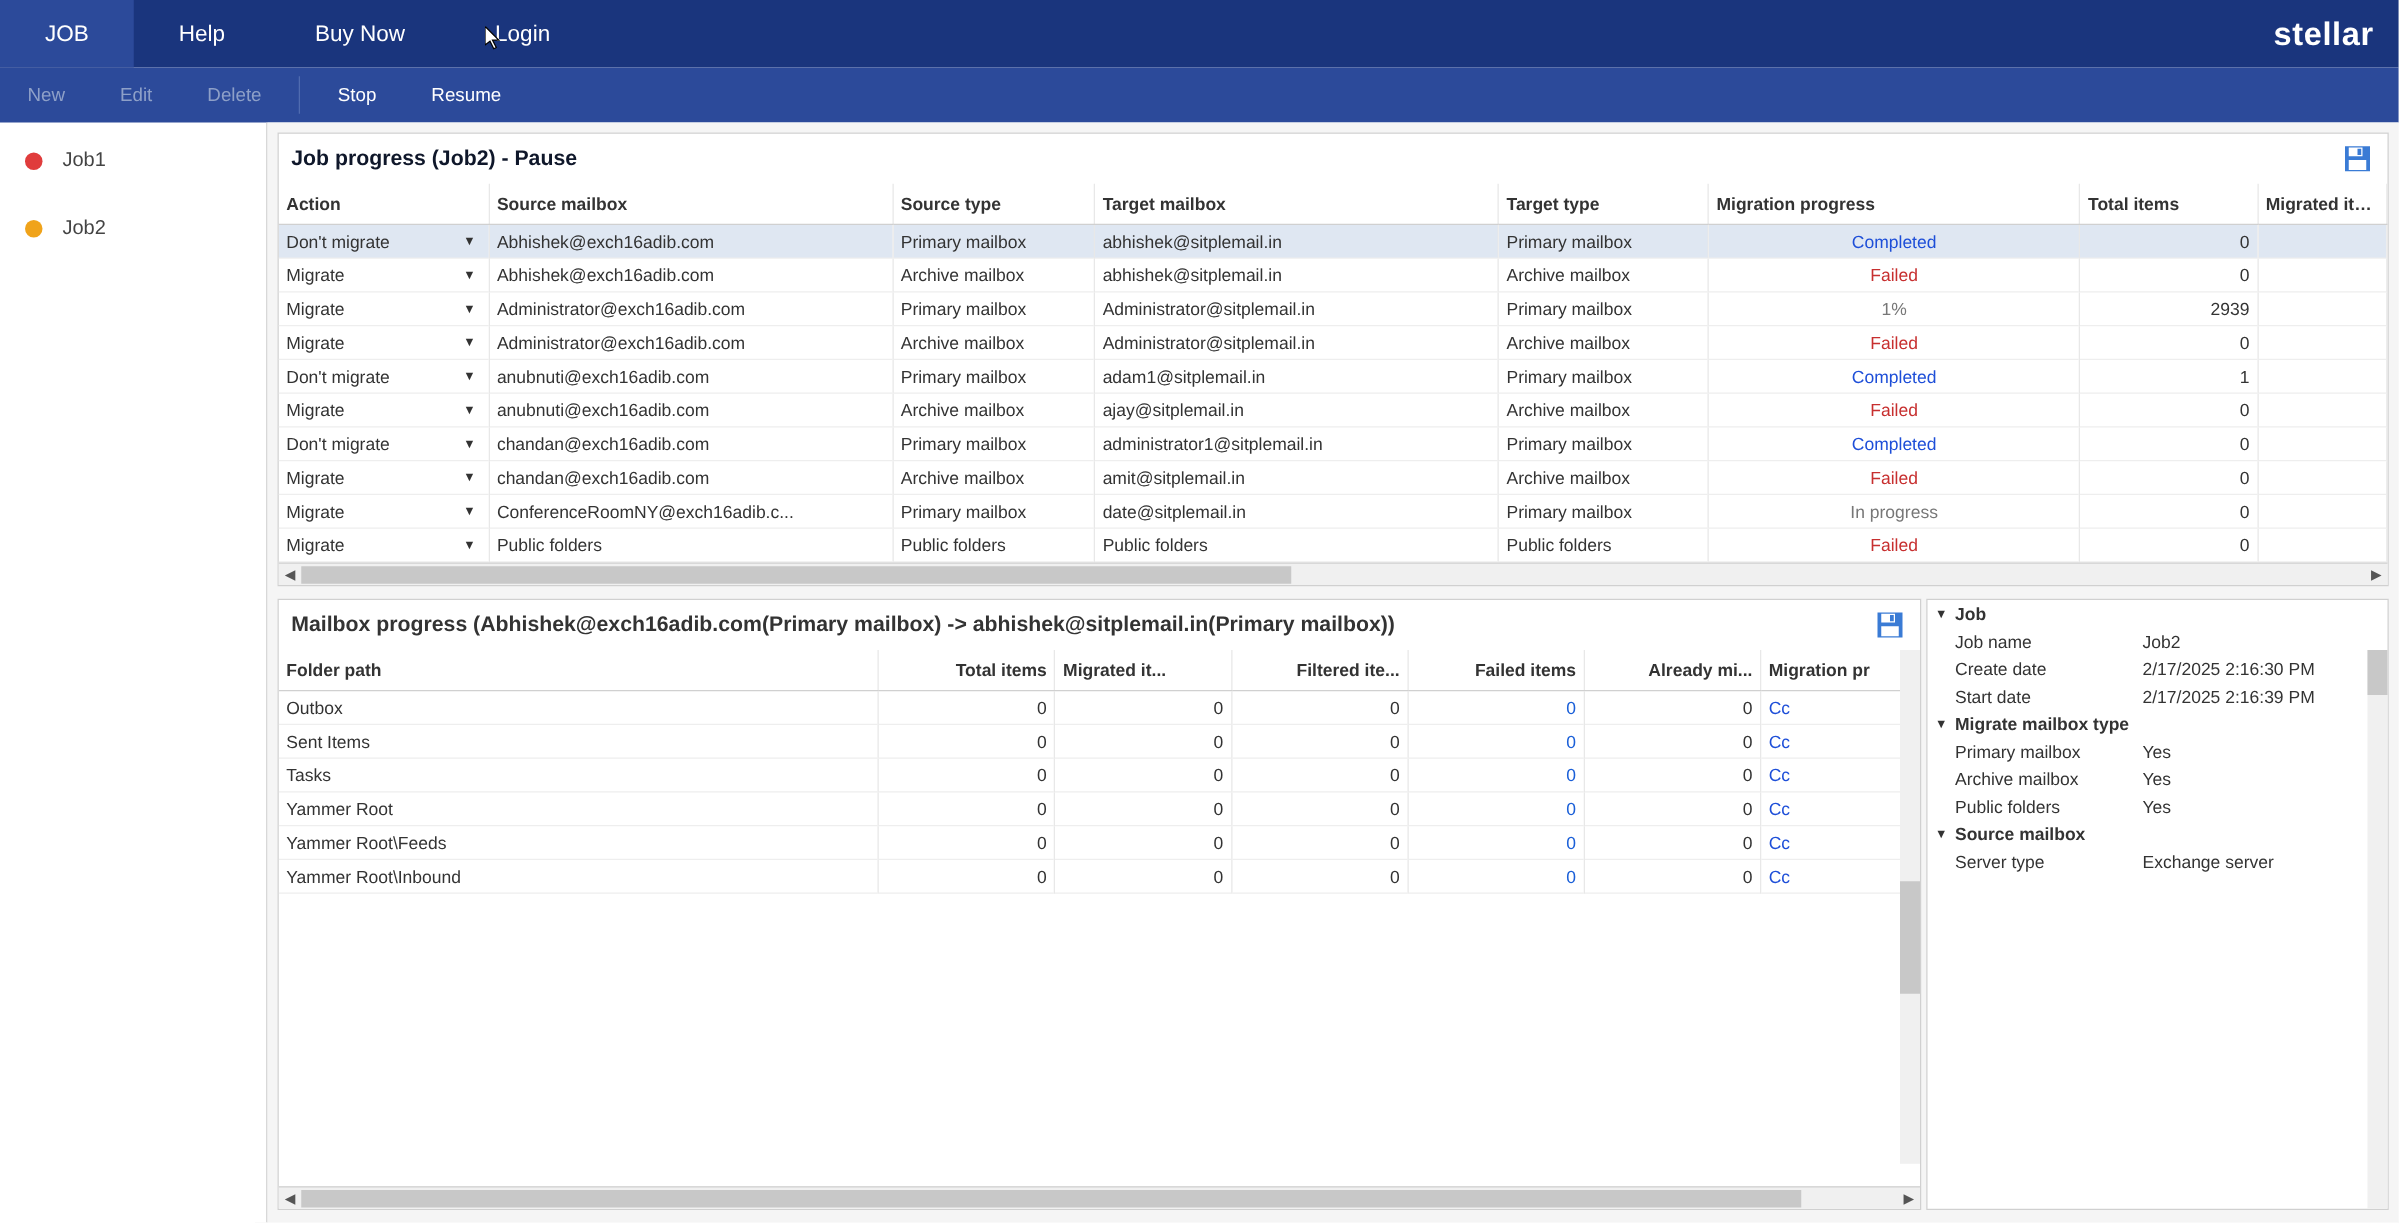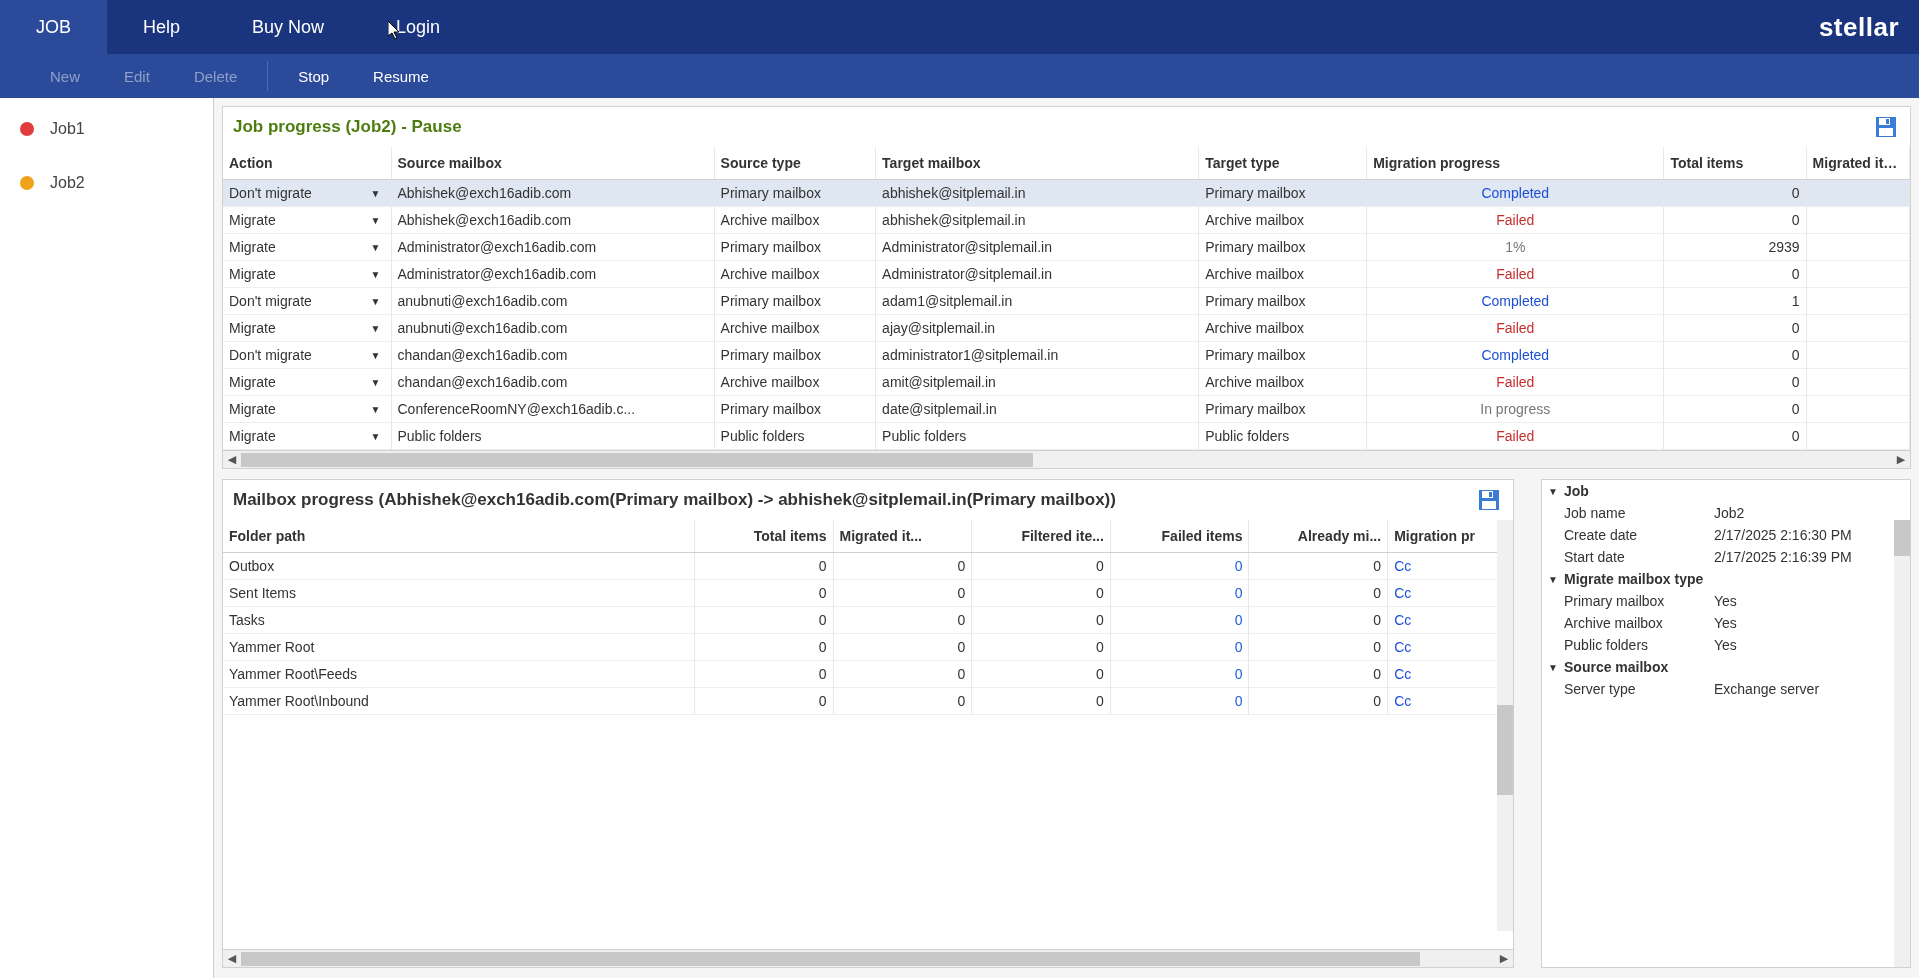--- a/index.html
+++ b/index.html
@@ -34,21 +34,20 @@
   color: #fff;
   font-size: 26px;
   font-weight: 700;
   letter-spacing: 0.5px;
 }
 .sub-toolbar {
   background: #2c4a9a;
   height: 44px;
   display: flex;
   align-items: center;
-  padding-left: 28px;
 }
 .sub-toolbar .btn {
   color: #fff;
   padding: 0 22px;
   height: 44px;
   display: flex;
   align-items: center;
   font-size: 15px;
   cursor: pointer;
 }
@@ -95,21 +94,21 @@
   margin-bottom: 10px;
 }
 .panel-header {
   display: flex;
   align-items: center;
   padding: 8px 10px;
 }
 .panel-title {
   font-size: 17px;
   font-weight: 700;
-  color: #4d7c0f;
+  color: #0f172a;
 }
 .panel-title.dark { color: #333; }
 .save-btn {
   margin-left: auto;
   width: 28px;
   height: 24px;
   cursor: pointer;
 }
 .save-btn svg { width: 100%; height: 100%; }
 table {
@@ -152,21 +151,21 @@
   border-top: 1px solid #d0d0d0;
   display: flex;
   align-items: center;
   position: relative;
 }
 .hscroll .arrow { width: 18px; text-align: center; font-size: 11px; color: #555; cursor: pointer;}
 .hscroll .track { flex: 1; height: 14px; background: #f0f0f0; position: relative; }
 .hscroll .thumb { position: absolute; height: 14px; background: #c8c8c8; top: 0; }
 .bottom-row {
   display: flex;
-  gap: 27px;
+  gap: 4px;
   flex: 1;
   min-height: 0;
 }
 .bottom-row .panel { flex: 1; display:flex; flex-direction:column; min-height:0;}
 .bottom-row .panel.right { flex: 0 0 370px; }
 .tbl-wrap { flex:1; overflow:hidden; position:relative;}
 .summary-body {
   flex:1;
   overflow:hidden;
   font-size: 14px;

